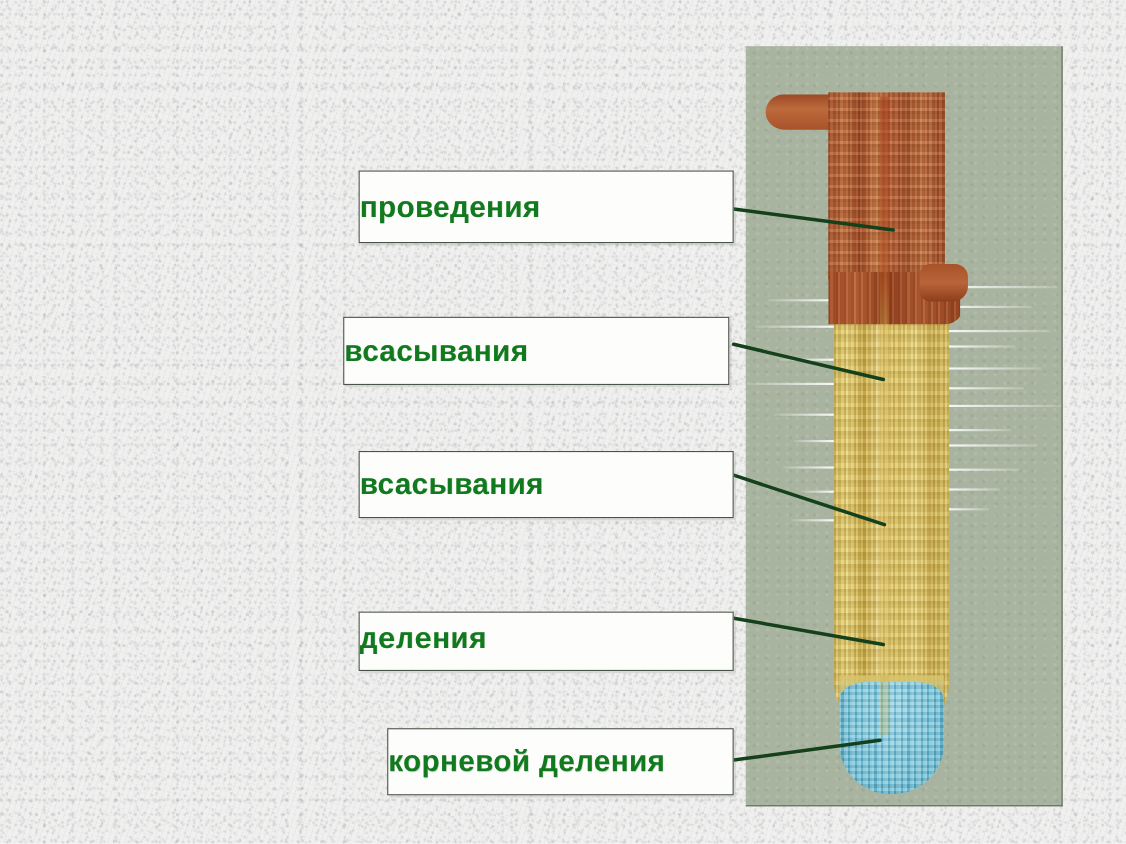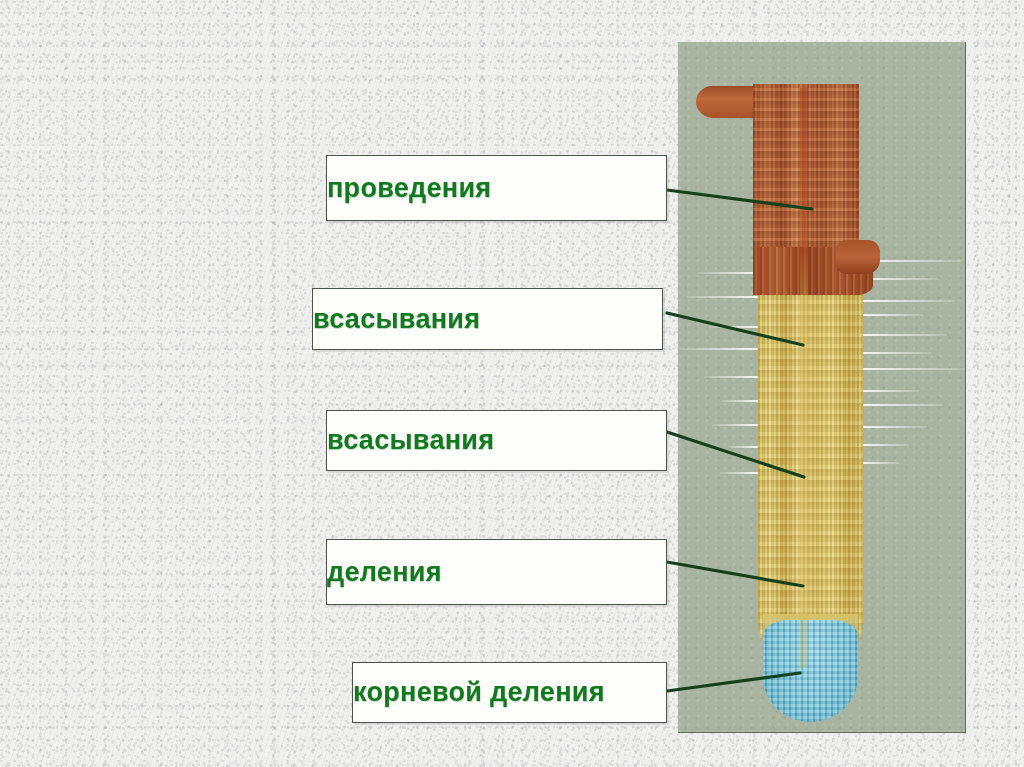--- a/index.html
+++ b/index.html
@@ -226,21 +226,21 @@
   <div id="label-layer">
       <div class="label-box" id="label-provedeniya" style="left: 326px; top: 155px; width: 341px; height: 66px;">
         <span>проведения</span>
       </div>
       <div class="label-box" id="label-vsasyvaniya" style="left: 312px; top: 288px; width: 351px; height: 62px;">
         <span>всасывания</span>
       </div>
       <div class="label-box" id="label-rastyazheniya" style="left: 326px; top: 410px; width: 341px; height: 61px;">
         <span>всасывания</span>
       </div>
-      <div class="label-box" id="label-deleniya" style="left: 326px; top: 539px; width: 341px; height: 66px;">
+      <div class="label-box" id="label-deleniya" style="left: 326px; top: 556px; width: 341px; height: 54px; font-family: Liberation Mono, monospace;">
         <span>деления</span>
       </div>
       <div class="label-box" id="label-kornevoy-chekhlik" style="left: 352px; top: 662px; width: 315px; height: 61px;">
         <span>корневой деления</span>
       </div>
     </div>
 
 </div>
 
 </body></html>

